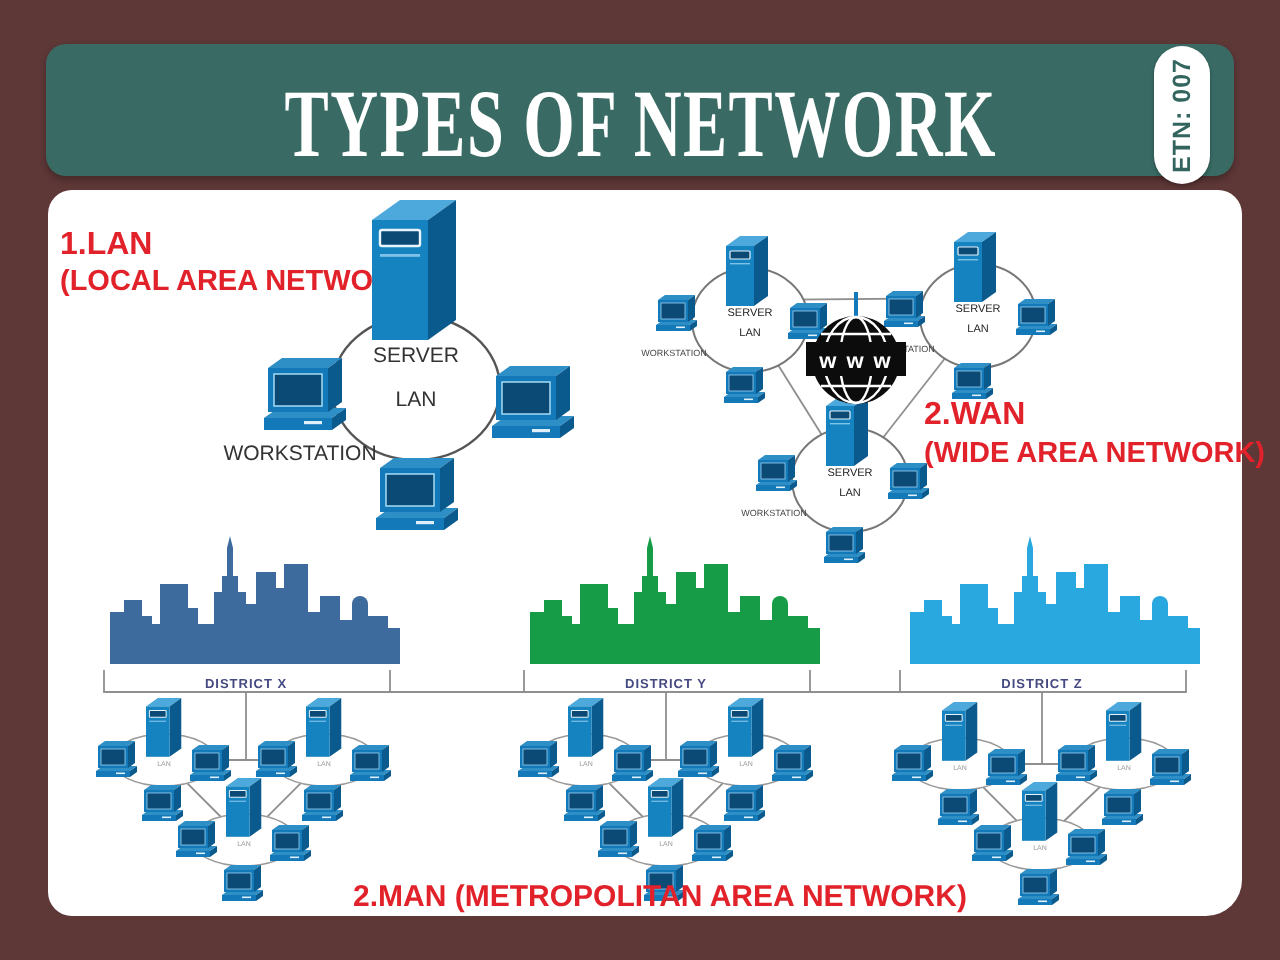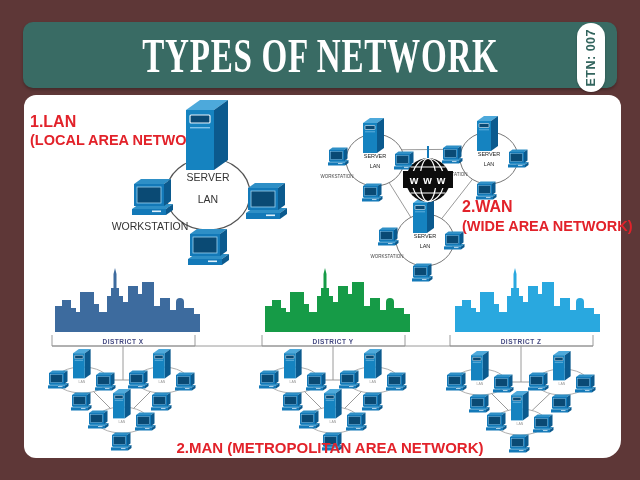--- a/index.html
+++ b/index.html
@@ -8,21 +8,21 @@
     background:#5e3737;
     font-family:"Liberation Sans", sans-serif;
   }
   .panel{
     position:absolute;left:24px;top:95px;width:597px;height:363px;
     background:#ffffff;border-radius:12px;border-bottom-right-radius:18px;
   }
   .header{
     position:absolute;left:23px;top:22px;width:594px;height:66px;
     background:#396b64;border-radius:10px;
-    display:flex;align-items:center;justify-content:center;
+    display:flex;align-items:flex-end;justify-content:center;
     box-shadow:0 2px 3px rgba(0,0,0,.25);
   }
   .title{
     color:#ffffff;font-family:"Liberation Serif", serif;font-weight:bold;
     font-size:46px;letter-spacing:1px;white-space:nowrap;
     transform:scaleX(.72) scaleY(1.05);
   }
   .badge{
     position:absolute;left:577px;top:23px;width:28px;height:69px;
     background:#ffffff;border-radius:14px;

